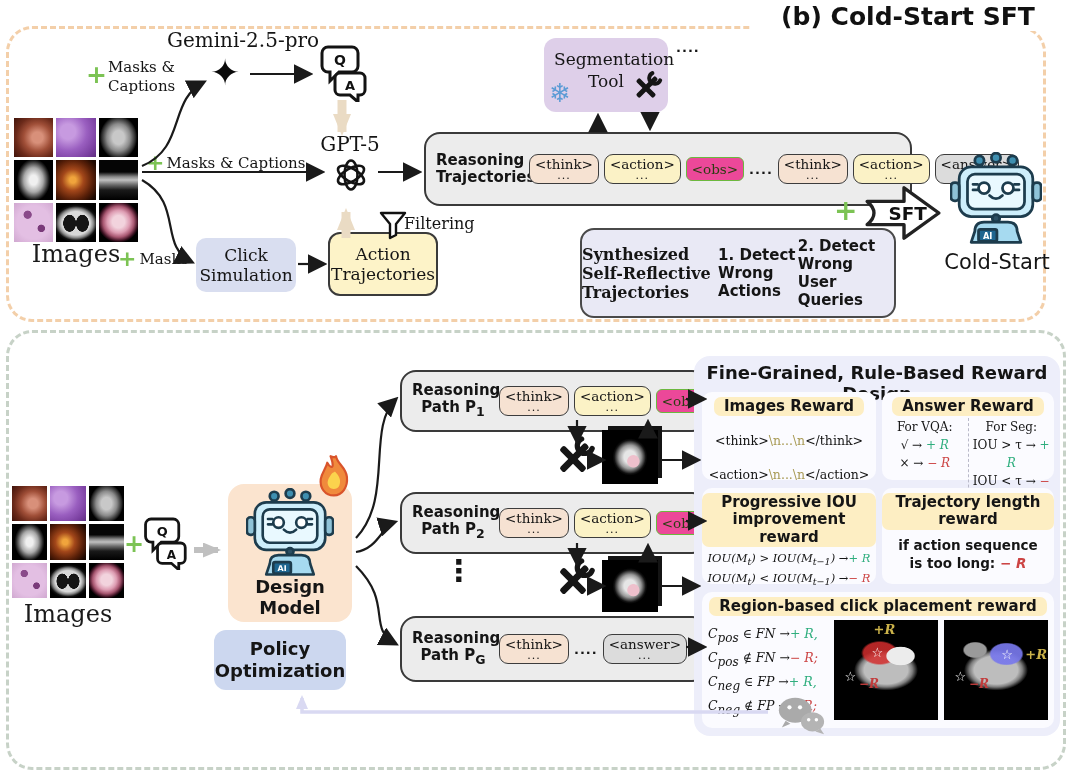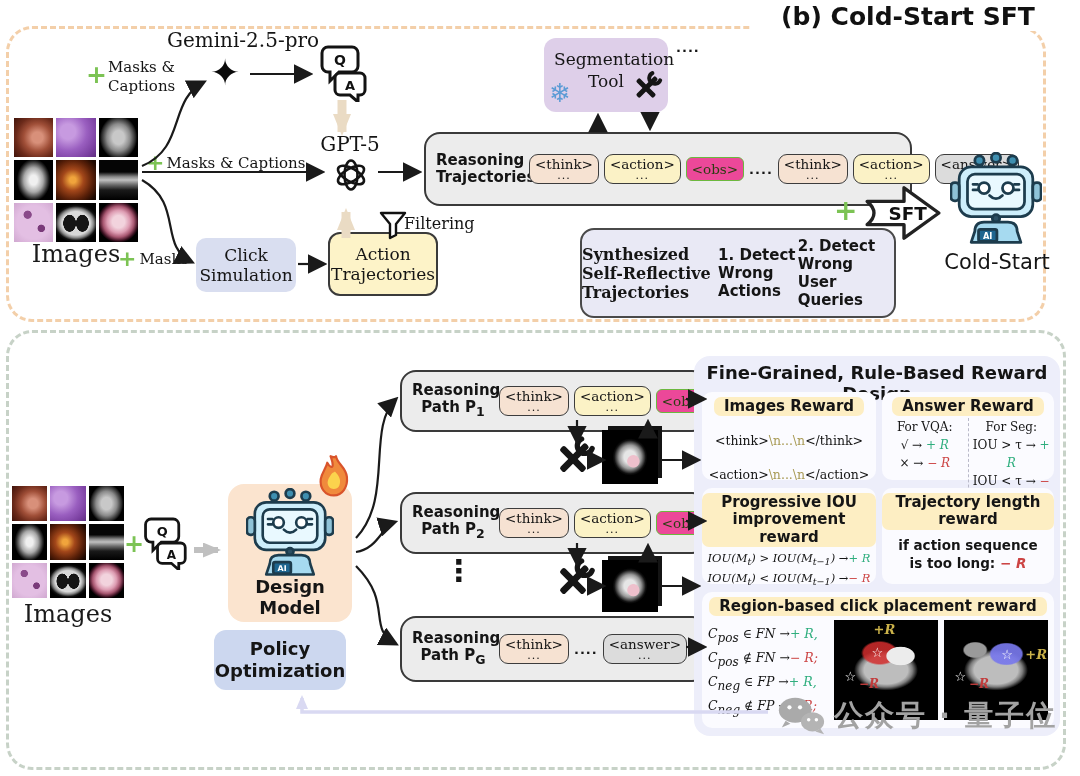--- a/index.html
+++ b/index.html
@@ -467,21 +467,20 @@
     <svg width="50" height="44" viewBox="0 0 52 44">
       <ellipse cx="20" cy="16" rx="17" ry="13" fill="#aaaaaa"></ellipse>
       <path d="M10 27 l-4 7 l9 -4 z" fill="#aaaaaa"></path>
       <circle cx="14" cy="13" r="2.2" fill="#fff"></circle>
         <circle cx="25" cy="13" r="2.2" fill="#fff"></circle>
       <ellipse cx="38" cy="28" rx="12" ry="10" fill="#b4b4b4"></ellipse>
       <path d="M46 35 l4 6 l-9 -3 z" fill="#b4b4b4"></path>
       <circle cx="34" cy="26" r="1.8" fill="#fff"></circle>
         <circle cx="42" cy="26" r="1.8" fill="#fff"></circle>
     </svg>
-    <span class="wm-text">公众号 · 量子位</span>
   </div>
 
   <svg id="overlay" width="1080" height="776" viewBox="0 0 1080 776">
     <defs>
       <marker id="mk-b" markerWidth="9" markerHeight="9" refX="7.5" refY="4.5" orient="auto">
           <path d="M0 0 L9 4.5 L0 9 Z" fill="#1a1a1a"></path>
         </marker>
       <marker id="mk-beige" markerUnits="userSpaceOnUse" markerWidth="22" markerHeight="18" refX="18" refY="9" orient="auto">
           <path d="M0 0 L22 9 L0 18 Z" fill="#eadbc4"></path>
         </marker>

